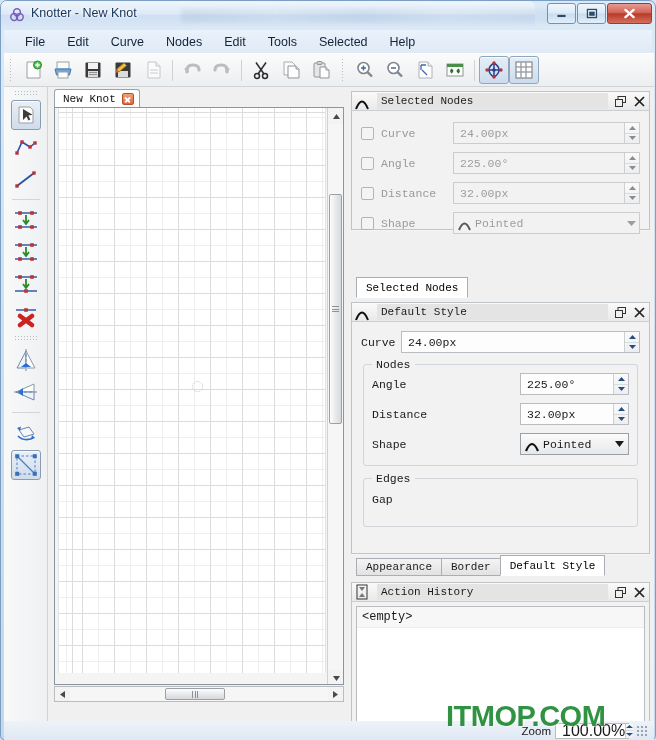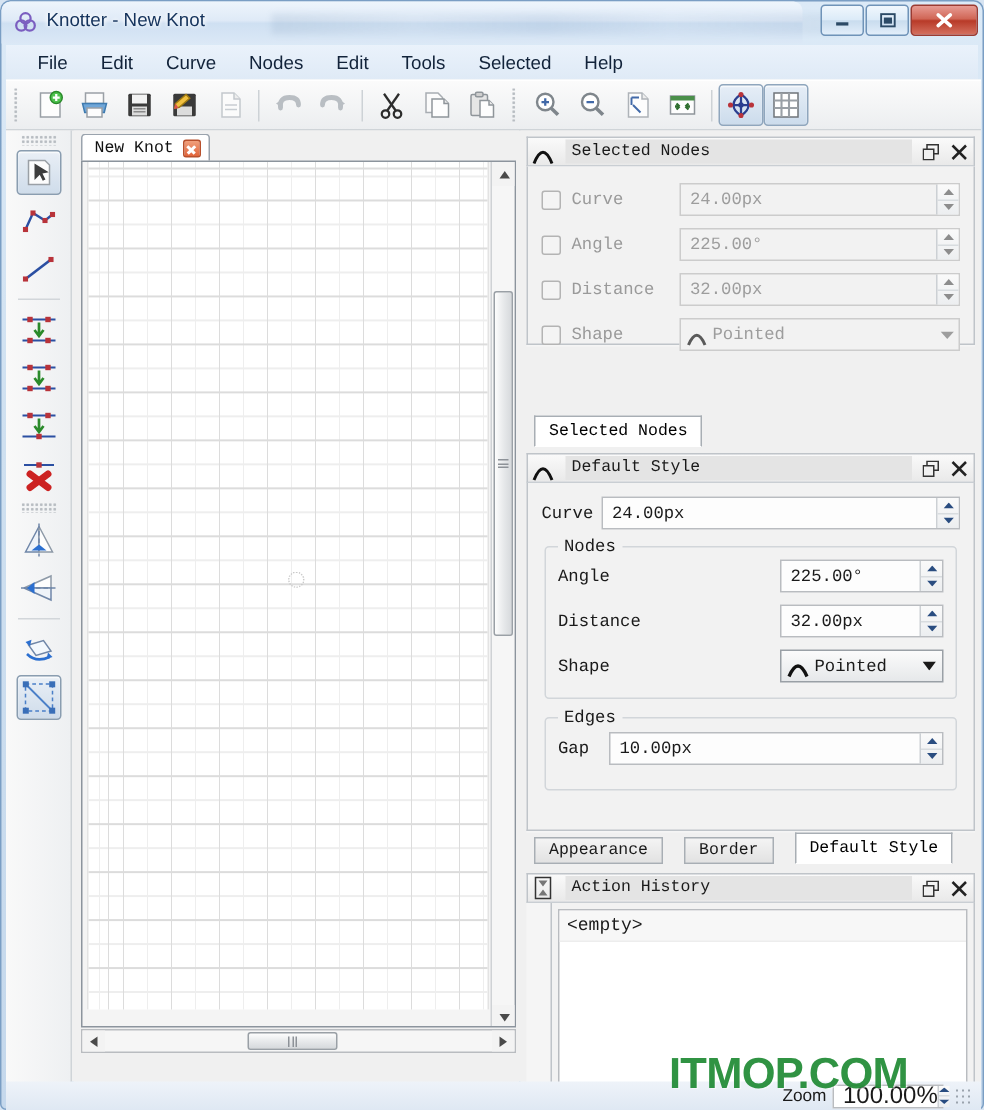--- a/index.html
+++ b/index.html
@@ -950,42 +950,27 @@
                 </span>
               </span>
             </div>
           </fieldset>
 
           <fieldset class="groupbox" style="margin-top:12px;padding-top:9px;">
             <legend>Edges</legend>
 
             <div class="frow">
               <span class="flabel on" style="width:34px;">Gap</span>
-              <span class="spin">
-                <span class="spin-val">10.00px</span>
-                <span class="spin-btns">
-                  <div>
-                      <svg width="7" height="4" viewBox="0 0 7 4">
-                        <path d="M3.5 0 L7 4 L0 4z" fill="#2a4d80"></path>
-                      </svg>
-                    </div>
-                  <div>
-                      <svg width="7" height="4" viewBox="0 0 7 4">
-                        <path d="M3.5 4 L7 0 L0 0z" fill="#2a4d80"></path>
-                      </svg>
-                    </div>
-                </span>
-              </span>
             </div>
 
           </fieldset>
         </div>
       </div>
 
-      <div class="tabstrip" style="position:absolute; left:4px; top:468px; width:299px;gap:15px;">
+      <div class="tabstrip" style="position:absolute; left:4px; top:468px; width:299px;">
         <div class="dtab">Appearance</div>
         <div class="dtab">Border</div>
         <div class="dtab active">Default Style</div>
       </div>
 
       <div class="panel" style="top:495px; height:148px;">
         <div class="panel-title">
           <span style="width:16px;height:16px;">
             <svg width="16" height="16" viewBox="0 0 16 16">
               <rect x="3" y="1" width="10" height="14" fill="none" stroke="#333"></rect>
@@ -1001,21 +986,21 @@
           </span>
           <span class="panel-btn" style="margin-right:3px;">
             <svg width="11" height="11" viewBox="0 0 11 11">
               <g stroke="#222" stroke-width="1.7">
                   <line x1="1" y1="1" x2="10" y2="10"></line>
                   <line x1="10" y1="1" x2="1" y2="10"></line>
                 </g>
             </svg>
           </span>
         </div>
-        <div class="panel-body" style="height:127px;margin-left:16px;">
+        <div class="panel-body" style="height:127px;">
           <div id="history-list">
             <div id="history-item">&lt;empty&gt;</div>
           </div>
         </div>
       </div>
 
       <div class="tabstrip" style="position:absolute; left:4px; top:643px; width:299px;">
         <div class="dtab active">Action History</div>
         <div class="dtab">Configure Grid</div>
         <div class="dtab">Background</div>

